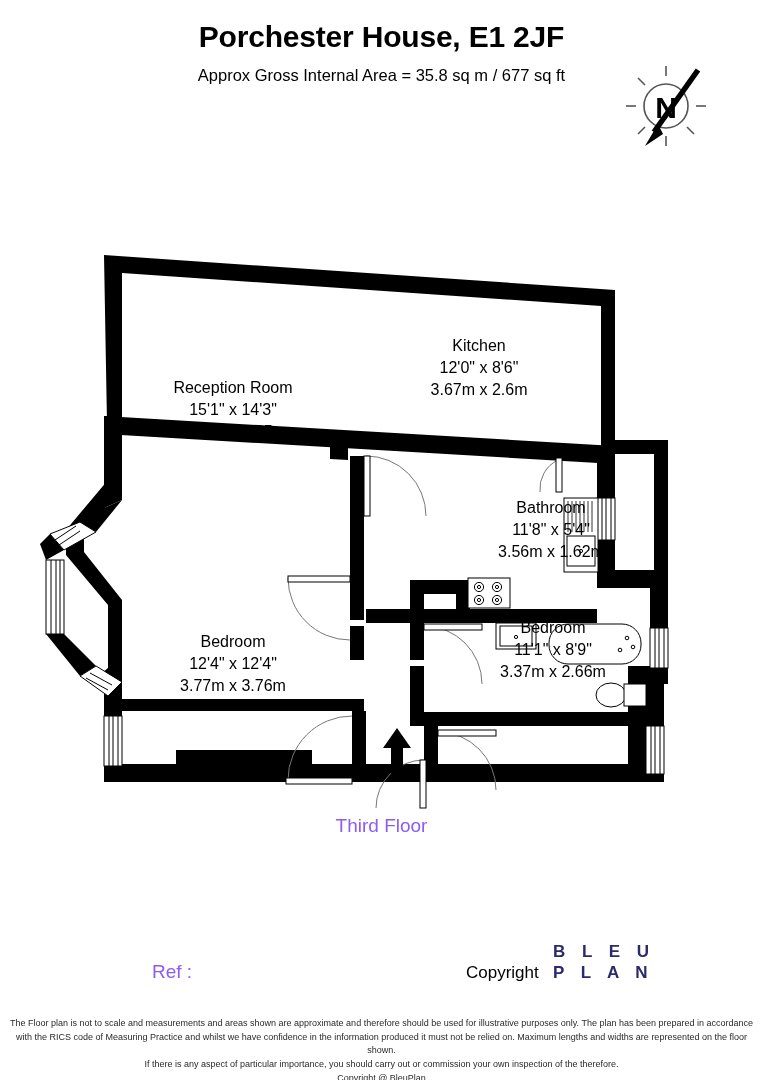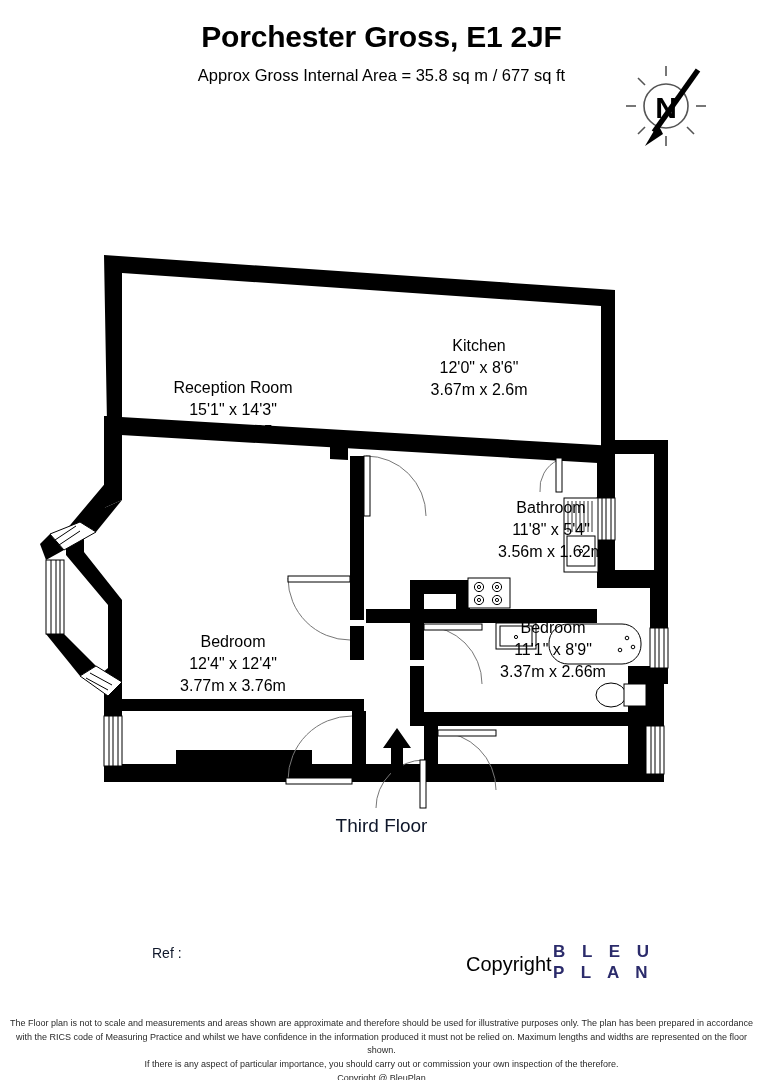--- a/index.html
+++ b/index.html
@@ -60,42 +60,42 @@
     height: 700px;
   }
   .plan-svg { display:block; }
 
   .floor-label {
     position: absolute;
     top: 815px;
     left: 0; right: 0;
     text-align: center;
     font-size: 19px;
-    color: #0f172a;
+    color: #8b5cf6;
   }
 
   
   .footer-row {
     position: absolute;
     top: 945px;
     left: 0; right: 0;
     height: 50px;
   }
   .ref-label {
     position: absolute;
     left: 152px;
-    top: 0;
-    font-size: 14px;
-    color: #0f172a;
+    top: 16px;
+    font-size: 19px;
+    color: #8b5cf6;
   }
   .copyright-label {
     position: absolute;
     left: 466px;
-    top: 8px;
-    font-size: 20px;
+    top: 18px;
+    font-size: 17px;
     color: #000;
   }
   .brand {
     position: absolute;
     left: 553px;
     top: -4px;
     font-size: 17px;
     font-weight: bold;
     letter-spacing: 6px;
     line-height: 21px;
@@ -115,21 +115,21 @@
   }
   .disclaimer p { margin: 1px; }
   .disclaimer .copy2 { margin-top: 1px; }
 </style>
 </head>
 <body>
 
 <div id="page">
 
   <div class="header">
-    <div class="title">Porchester Gross, E1 2JF</div>
+    <div class="title">Porchester House, E1 2JF</div>
     <div class="subtitle">Approx Gross Internal Area = 35.8 sq m / 677 sq ft</div>
 
     <div class="compass">
       <svg width="108" height="108" viewBox="0 0 108 108">
 
         <g stroke="#555" stroke-width="1.6">
           <line x1="54" y1="14" x2="54" y2="24"></line>
           <line x1="54" y1="84" x2="54" y2="94"></line>
           <line x1="14" y1="54" x2="24" y2="54"></line>
           <line x1="84" y1="54" x2="94" y2="54"></line>

